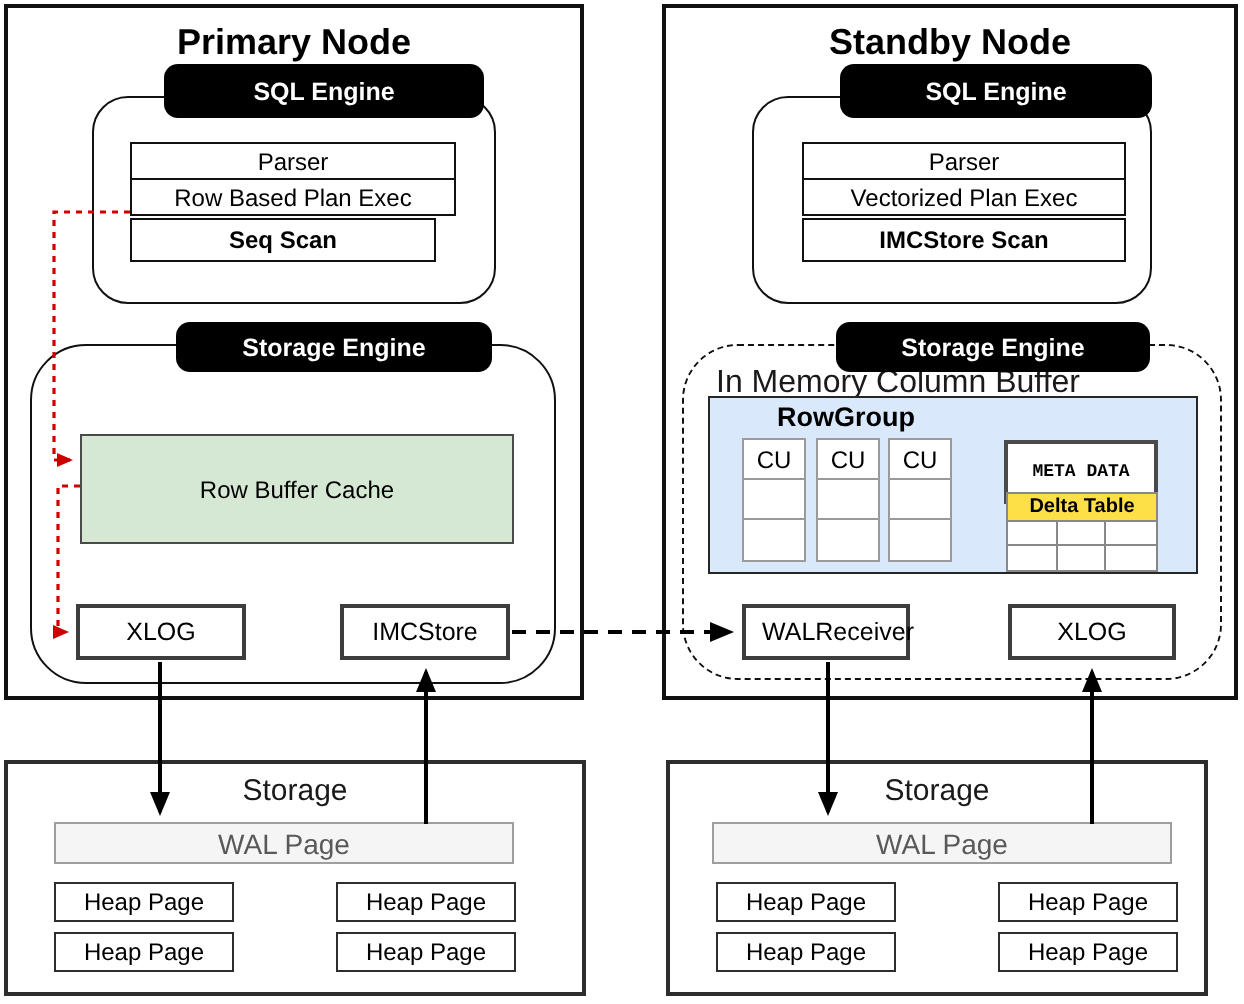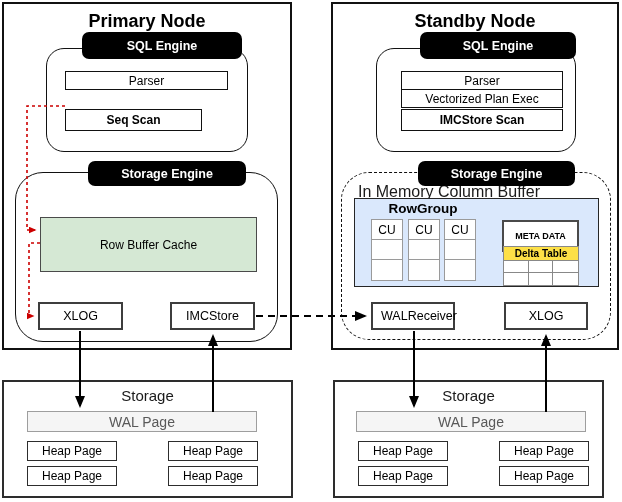--- a/index.html
+++ b/index.html
@@ -143,21 +143,22 @@
 
   <div class="panel" style="left:2px; top:2px; width:290px; height:348px;">
     <div class="node-title" style="top:7px;">Primary Node</div>
   </div>
 
   <div class="rounded" style="left:46px; top:48px; width:202px; height:104px; border-radius:18px;"></div>
 
   <div class="pill" style="left:66px; top:32px; width:160px; height:27px;">SQL Engine</div>
 
   <div class="execrow" style="left:65px; top:71px; width:163px; height:19px;">Parser</div>
-  <div class="execrow bold" style="left:65px; top:109px; width:137px; height:22px;">Seq Scan</div>
+  <div class="execrow" style="left:65px; top:89px; width:163px; height:19px;">Row Based Plan Exec</div>
+  <div class="execrow bold" style="left:65px; top:109px; width:153px; height:22px;">Seq Scan</div>
 
   <div class="rounded" style="left:15px; top:172px; width:263px; height:170px; border-radius:28px;"></div>
 
   <div class="pill" style="left:72px; top:161px; width:158px; height:25px;">Storage Engine</div>
 
   <div class="rbc" style="left:40px; top:217px; width:217px; height:55px;">Row Buffer Cache</div>
 
   <div class="box" style="left:38px; top:302px; width:85px; height:28px;">XLOG</div>
   <div class="box" style="left:170px; top:302px; width:85px; height:28px;">IMCStore</div>
 
@@ -191,21 +192,21 @@
     <div class="cu-head">CU</div>
     <div class="cu-cell"></div>
     <div class="cu-cell"></div>
   </div>
   <div class="cu-table" style="left:444px; top:219px; width:32px;">
     <div class="cu-head">CU</div>
     <div class="cu-cell"></div>
     <div class="cu-cell"></div>
   </div>
 
-  <div class="meta" style="left:502px; top:220px; width:77px; height:32px;">META DATA</div>
+  <div class="meta" style="left:502px; top:220px; width:77px; height:32px;font-family:Liberation Mono, monospace;">META DATA</div>
 
   <div class="delta" style="left:503px; top:246px; width:76px;">
     <div class="delta-head">Delta Table</div>
     <div class="delta-grid">
       <div class="delta-cell"></div>
       <div class="delta-cell"></div>
       <div class="delta-cell"></div>
       <div class="delta-cell"></div>
       <div class="delta-cell"></div>
       <div class="delta-cell"></div>

